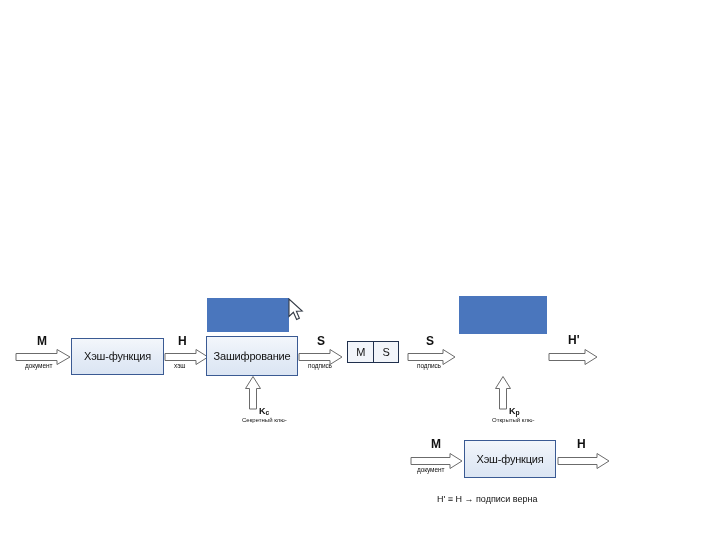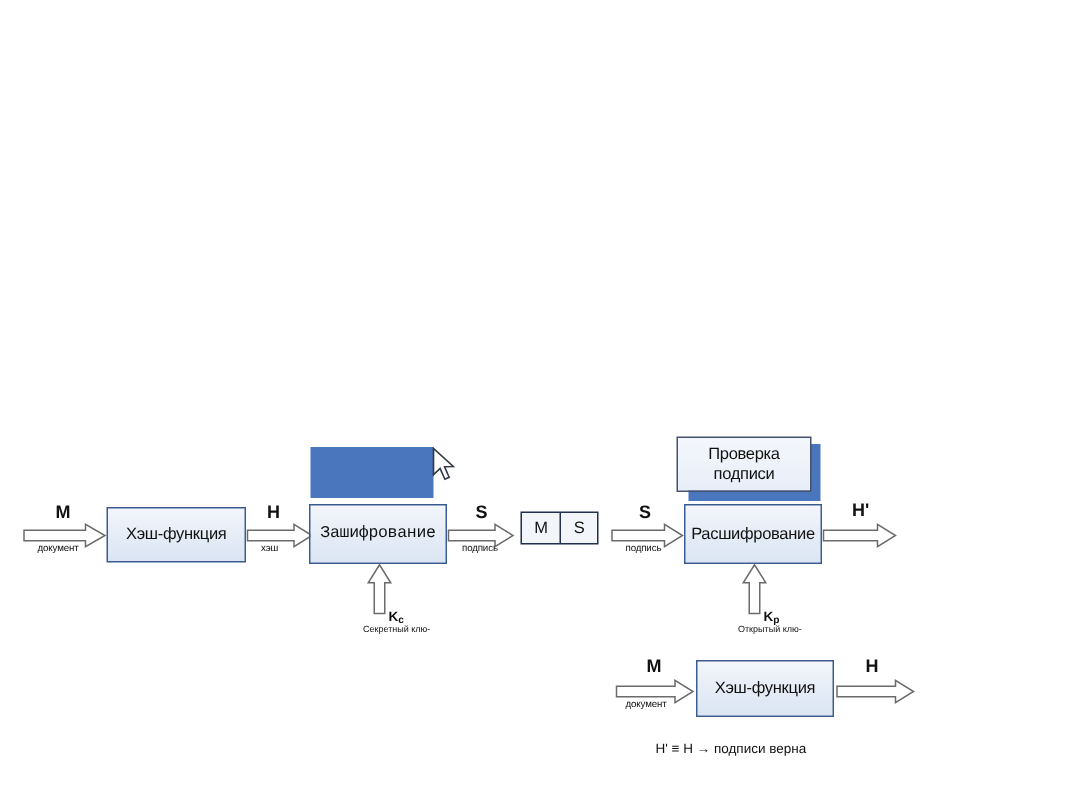--- a/index.html
+++ b/index.html
@@ -104,21 +104,21 @@
   <div class="arrow" style="left:165px; top:349px;">
     <svg width="44" height="16" viewBox="0 0 44 16">
       <polygon points="0,4.5 31,4.5 31,0.5 43,8 31,15.5 31,11.5 0,11.5" fill="#ffffff" stroke="#6b6b6b" stroke-width="1"></polygon>
     </svg>
   </div>
   <div class="lbl big" style="left:178px; top:334px;">H</div>
   <div class="lbl small" style="left:174px; top:362px;">хэш</div>
 
   <div class="shadow-blue" style="left:207px; top:298px; width:82px; height:34px;"></div>
 
-  <div class="box gradient" style="left:206px; top:336px; width:92px; height:40px;font-family:Liberation Mono, monospace;">Зашифрование</div>
+  <div class="box gradient" style="left:206px; top:336px; width:92px; height:40px;">Зашифрование</div>
 
 
   <div class="cursor" style="left:288px; top:298px;">
     <svg width="17" height="24" viewBox="0 0 17 24">
       <polygon points="1,1 1,18.5 5.4,14.3 8.6,21.5 11.4,20.2 8.4,13.2 14.2,13 1,1" fill="#ffffff" stroke="#333a45" stroke-width="1.1"></polygon>
     </svg>
   </div>
 
   <div class="arrow" style="left:245px; top:376px;">
     <svg width="16" height="33" viewBox="0 0 16 33">
@@ -146,26 +146,21 @@
   <div class="arrow" style="left:408px; top:349px;">
     <svg width="48" height="16" viewBox="0 0 48 16">
       <polygon points="0,4.5 35,4.5 35,0.5 47,8 35,15.5 35,11.5 0,11.5" fill="#ffffff" stroke="#6b6b6b" stroke-width="1"></polygon>
     </svg>
   </div>
   <div class="lbl big" style="left:426px; top:334px;">S</div>
   <div class="lbl small" style="left:417px; top:362px;">подпись</div>
 
   <div class="shadow-blue" style="left:459px; top:296px; width:88px; height:38px;"></div>
 
-  <div class="box gradient" style="left:456px; top:336px; width:92px; height:40px;">Расшифрование</div>
 
-  <div class="box callout" style="left:451px; top:291px; width:90px; height:37px; flex-direction:column;">
-    <div>Проверка</div>
-    <div>подписи</div>
-  </div>
 
   <div class="arrow" style="left:495px; top:376px;">
     <svg width="16" height="33" viewBox="0 0 16 33">
       <polygon points="4.5,33 4.5,12.5 0.5,12.5 8,0.5 15.5,12.5 11.5,12.5 11.5,33" fill="#ffffff" stroke="#6b6b6b" stroke-width="1"></polygon>
     </svg>
   </div>
   <div class="lbl key" style="left:509px; top:406px;">
     <span>K</span><span class="sub">р</span>
   </div>
   <div class="lbl keysub" style="left:492px; top:417px;">Открытый клю-</div>

